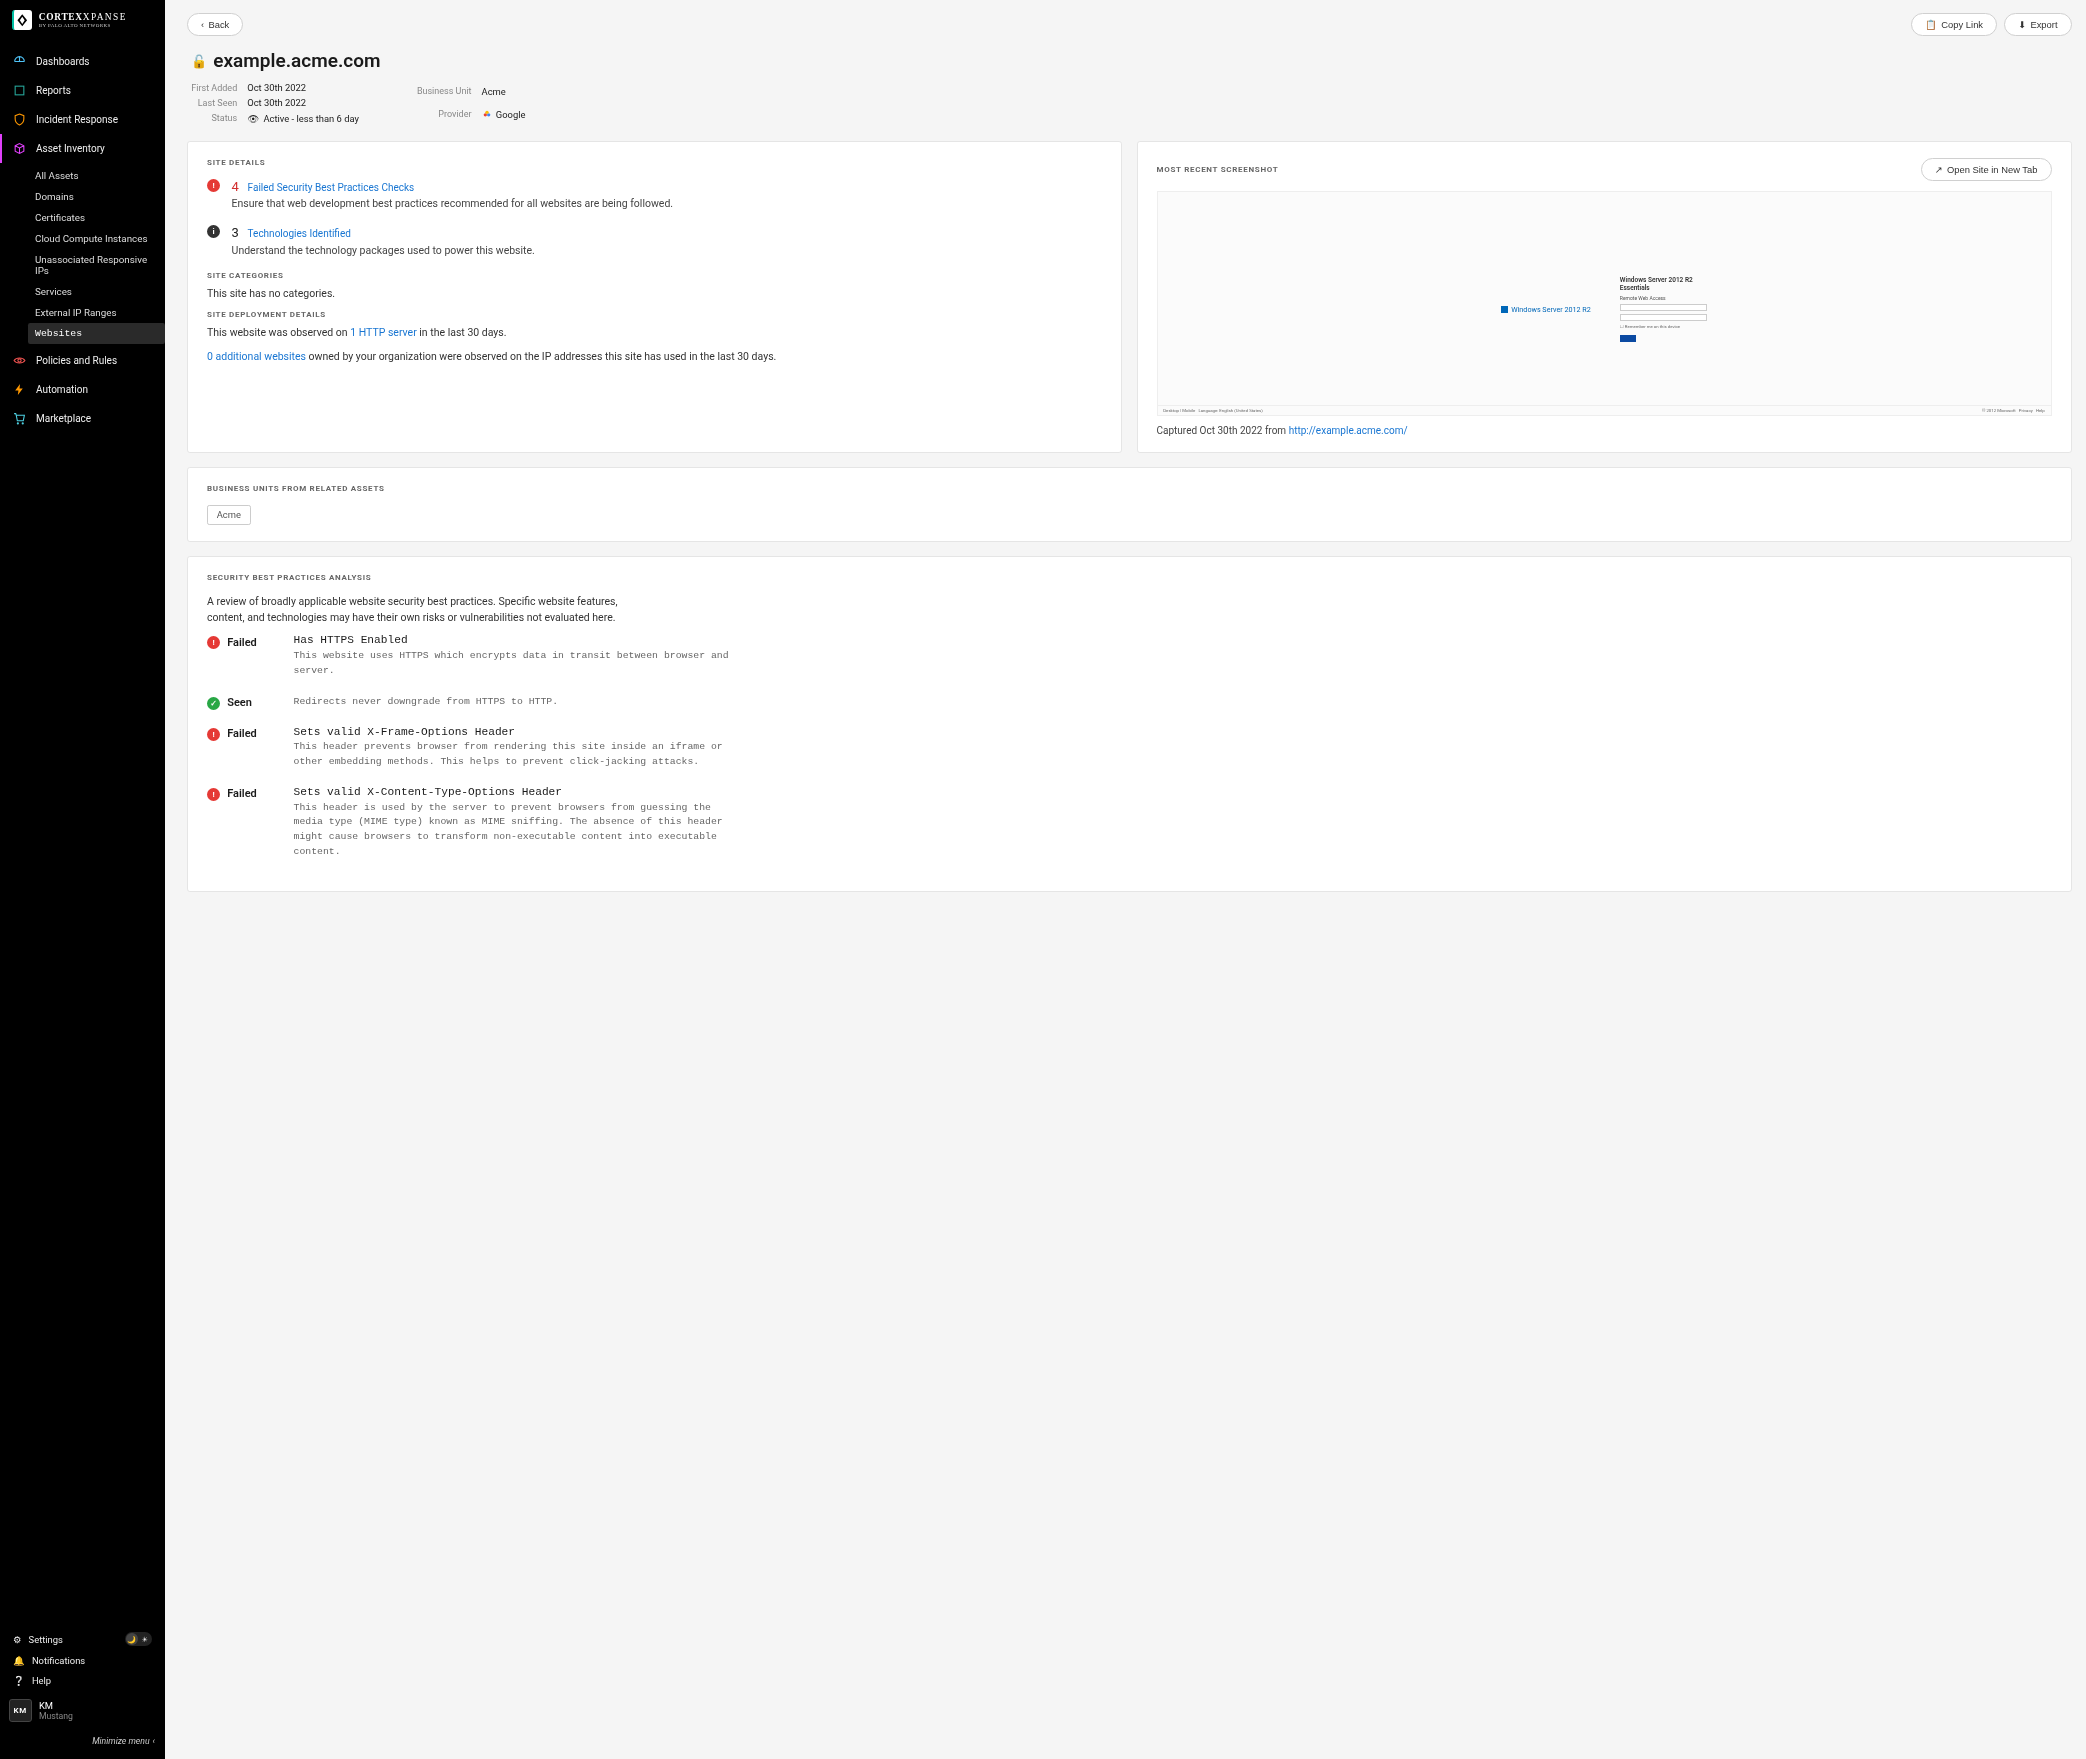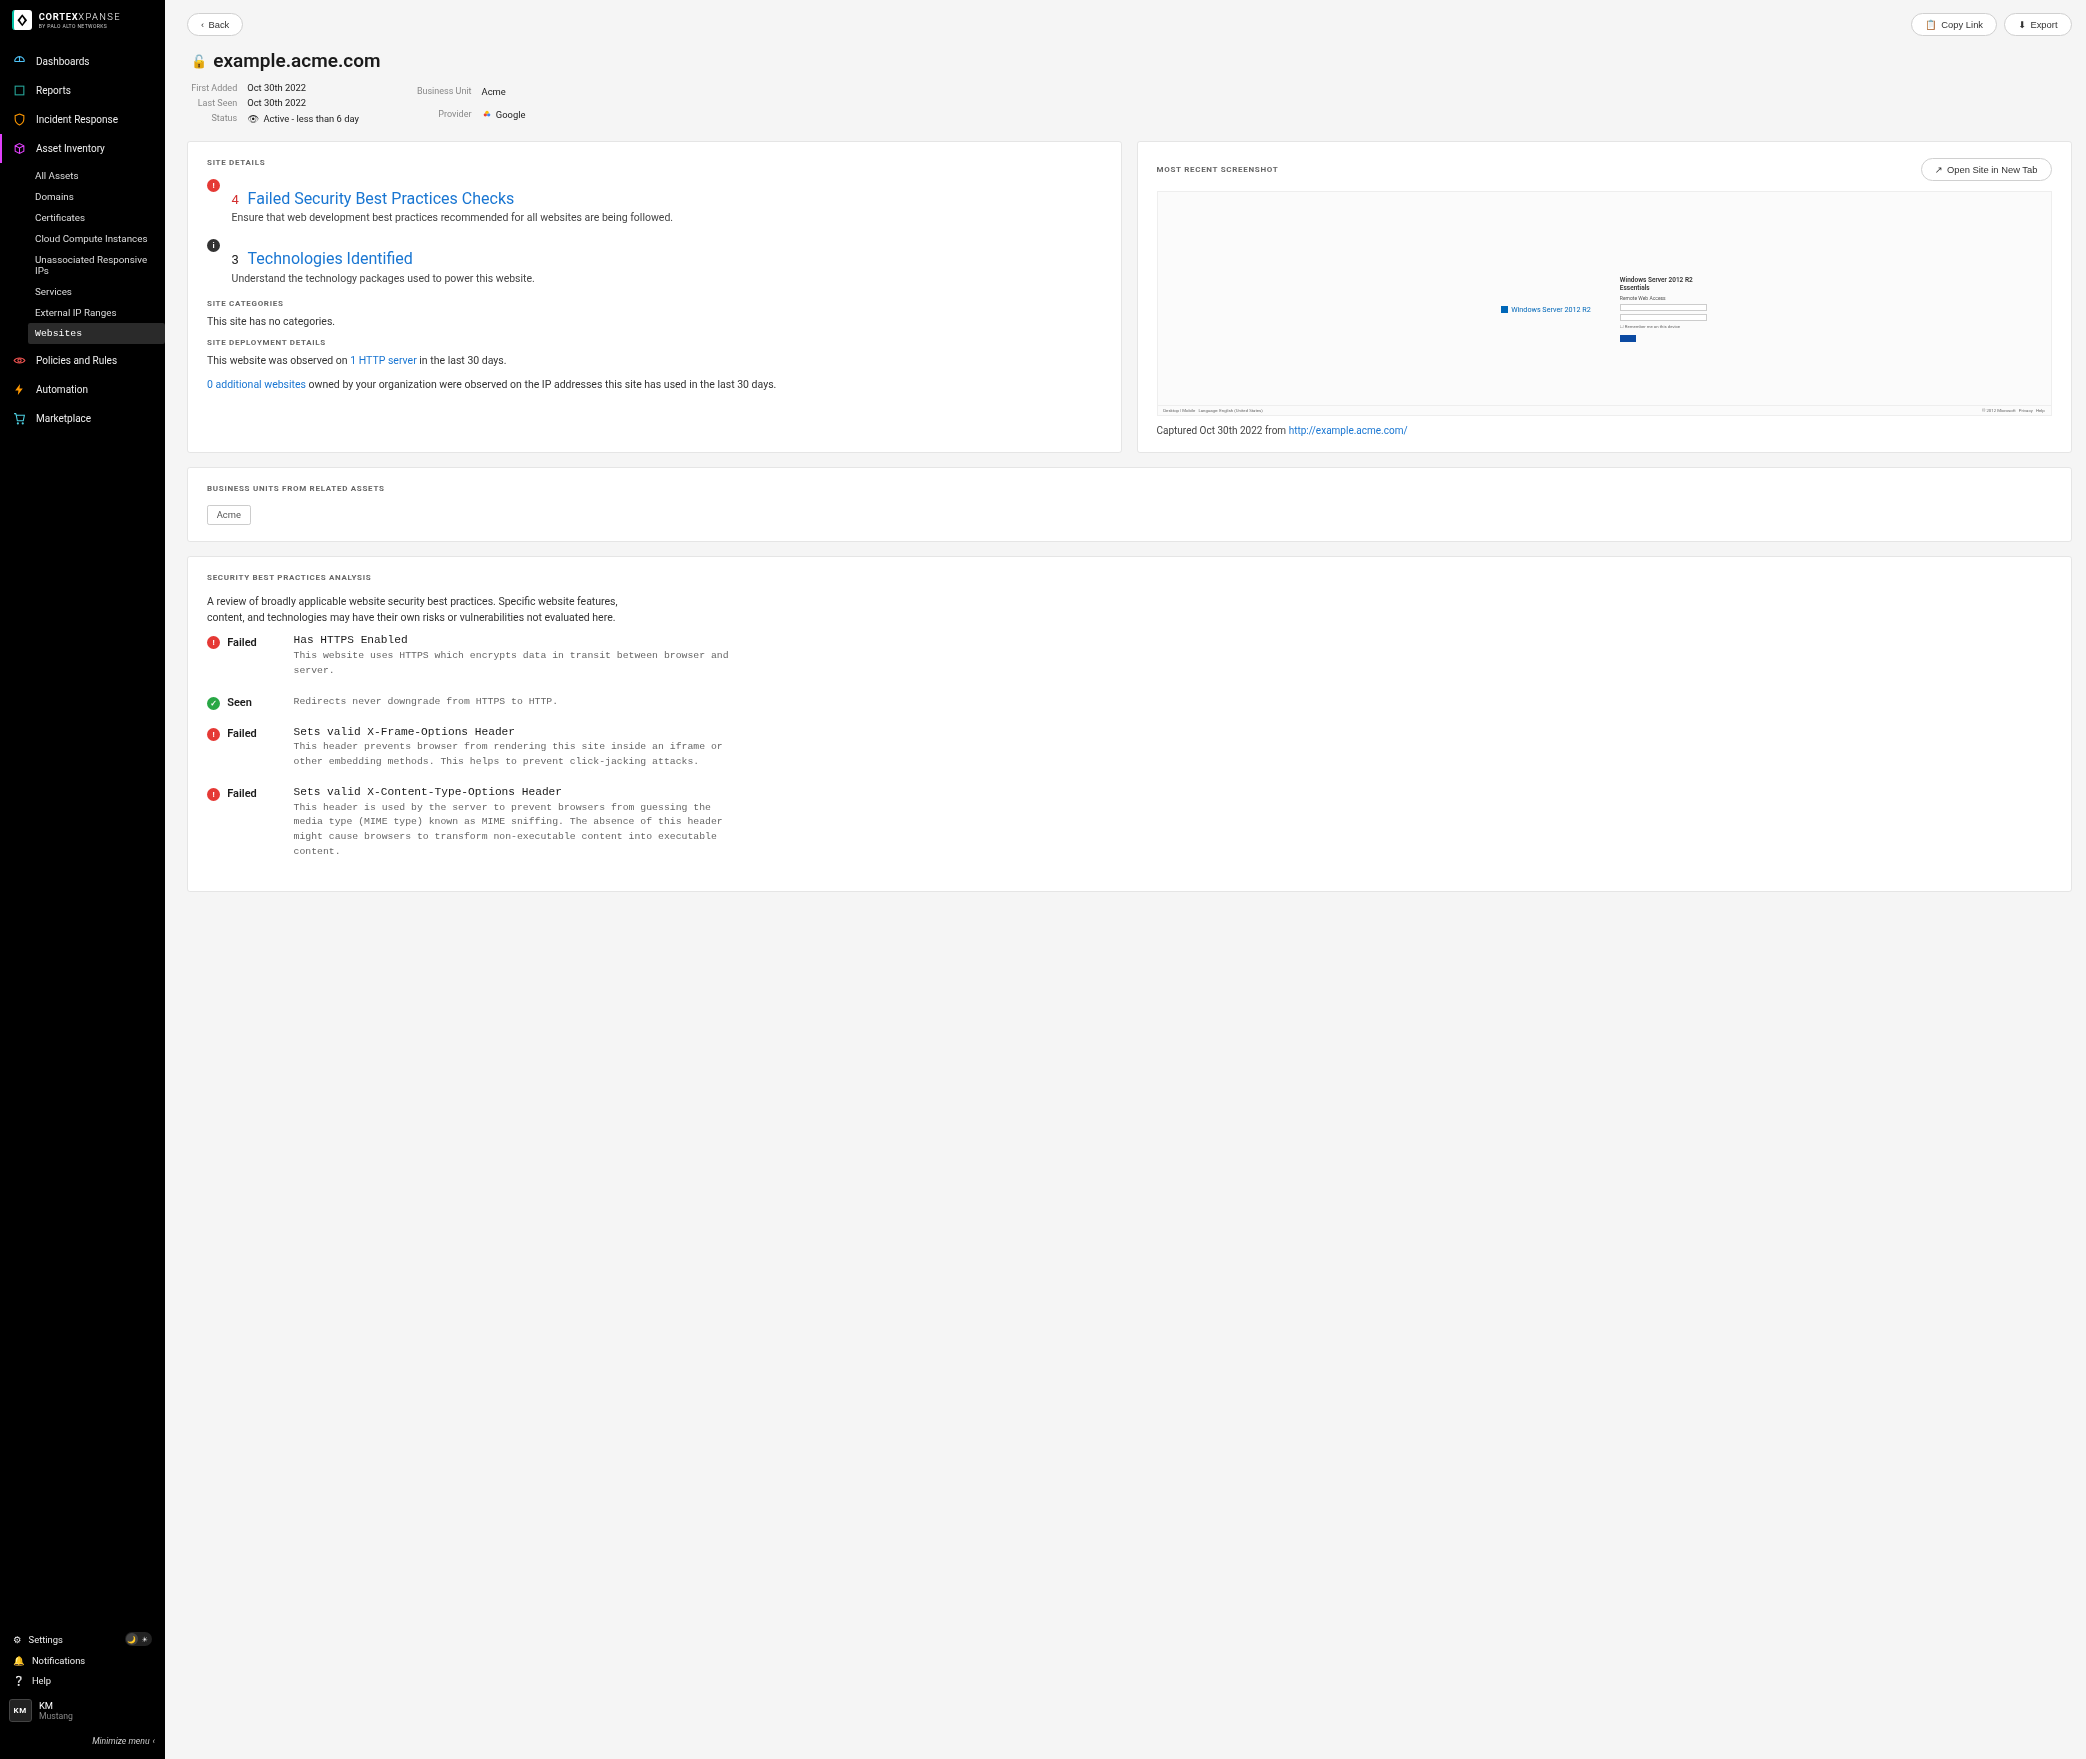--- a/index.html
+++ b/index.html
@@ -1,21 +1,21 @@
 <!DOCTYPE html>
 <html style="font-size:11.6px"><head>
 <meta charset="utf-8">
 <style>
 * { box-sizing: border-box; margin: 0; padding: 0; }
 body { font-family: -apple-system, BlinkMacSystemFont, "Segoe UI", Roboto, "Helvetica Neue", Arial, sans-serif; background: #f5f5f5; color: #1a1a1a; font-size: 10px; }
 .app { display: flex; min-height: 100vh; }
 
 
 .sidebar { width: 165px; background: #000; color: #fff; display: flex; flex-direction: column; flex-shrink: 0; }
-.logo-area { display: flex; align-items: center; padding: 10px 11.6px; gap: 7.2px; }
+.logo-area { display: flex; align-items: center; padding: 10px 11.6px; gap: 7.2px; font-family: Liberation Serif, serif; }
 .logo-mark { width: 20px; height: 20px; background: #fff; border-radius: 2.9px; display: flex; align-items: center; justify-content: center; border-left:2.2px solid #00c0a5;}
 .logo-mark svg { width:14.5px; height:14.5px;}
 .logo-text { display: flex; flex-direction: column; }
 .logo-title { font-size: 9.4px; font-weight: 700; letter-spacing: 0.7px; }
 .logo-title .light { font-weight:300; letter-spacing:1.4px;}
 .logo-sub { font-size: 5px; letter-spacing: 0.4px; color: #ccc; margin-top:0.7px;}
 
 .nav { flex: 1; overflow-y: auto; padding-top:7.2px;}
 .nav-item { display: flex; align-items: center; padding: 8px 13px; gap: 10px; cursor: pointer; color: #eee; font-size:10px;}
 .nav-item.active { border-left: 2.2px solid #e040fb; padding-left: 11px; }
@@ -57,21 +57,21 @@
 
 .detail-row { display: flex; gap: 11.6px; margin-bottom: 13px; }
 .status-icon { width: 13px; height: 13px; border-radius: 50%; flex-shrink: 0; display:flex;align-items:center;justify-content:center; font-size:8px; color:#fff; font-weight:700; margin-top:0.7px;}
 .status-icon.red { background: #e53935; }
 .status-icon.dark { background: #333; }
 .status-icon.green { background: #28a745; }
 .detail-body { flex: 1; }
 .detail-head { display: flex; align-items: baseline; gap: 8.7px; margin-bottom: 2.9px; }
 .detail-count { color: #d32f2f; font-size: 13px; font-weight: 400; }
 .detail-count.neutral { color: #222; }
-.detail-link { color: #1976d2; font-size: 16px; cursor: pointer; margin-top: 10px; }
+.detail-link { color: #1976d2; font-size: 10px; cursor: pointer; }
 .detail-desc { color: #444; font-size: 10.5px; line-height: 1.45; }
 
 .subhead { font-size: 8px; letter-spacing: 0.7px; color: #666; font-weight: 700; text-transform: uppercase; margin-top: 5.8px; margin-bottom: 5.8px; }
 .body-text { font-size: 10.5px; color: #333; line-height: 1.5; margin-bottom: 8.7px; }
 .body-text a { color: #1976d2; text-decoration: none; cursor:pointer;}
 
 .screenshot-card .header-row { display:flex; align-items:center; margin-bottom:10px;}
 .screenshot-card .header-row .card-title{ margin-bottom:0;}
 .screenshot-box { background: #fbfbfb; border: 0.7px solid #eee; height: 225px; display: flex; flex-direction:column; justify-content:space-between; overflow:hidden;}
 .ss-body{ display:flex; align-items:center; justify-content:center; gap:29px; flex:1; padding-top:22px;}

